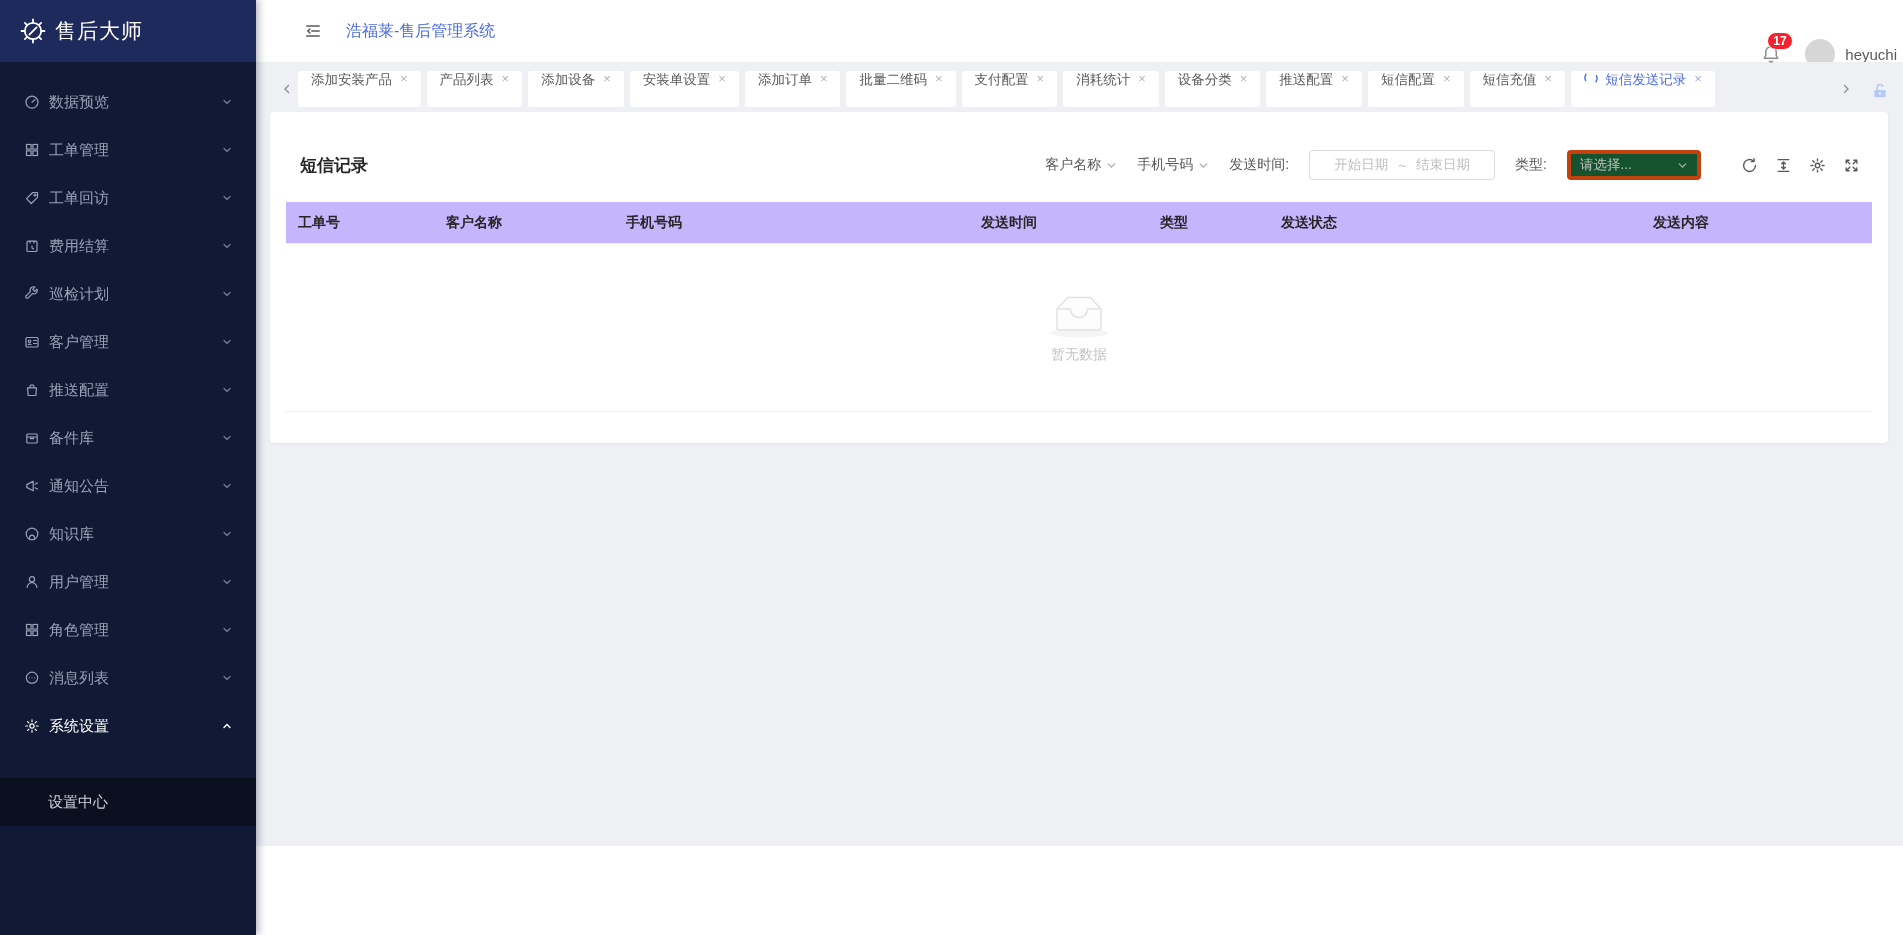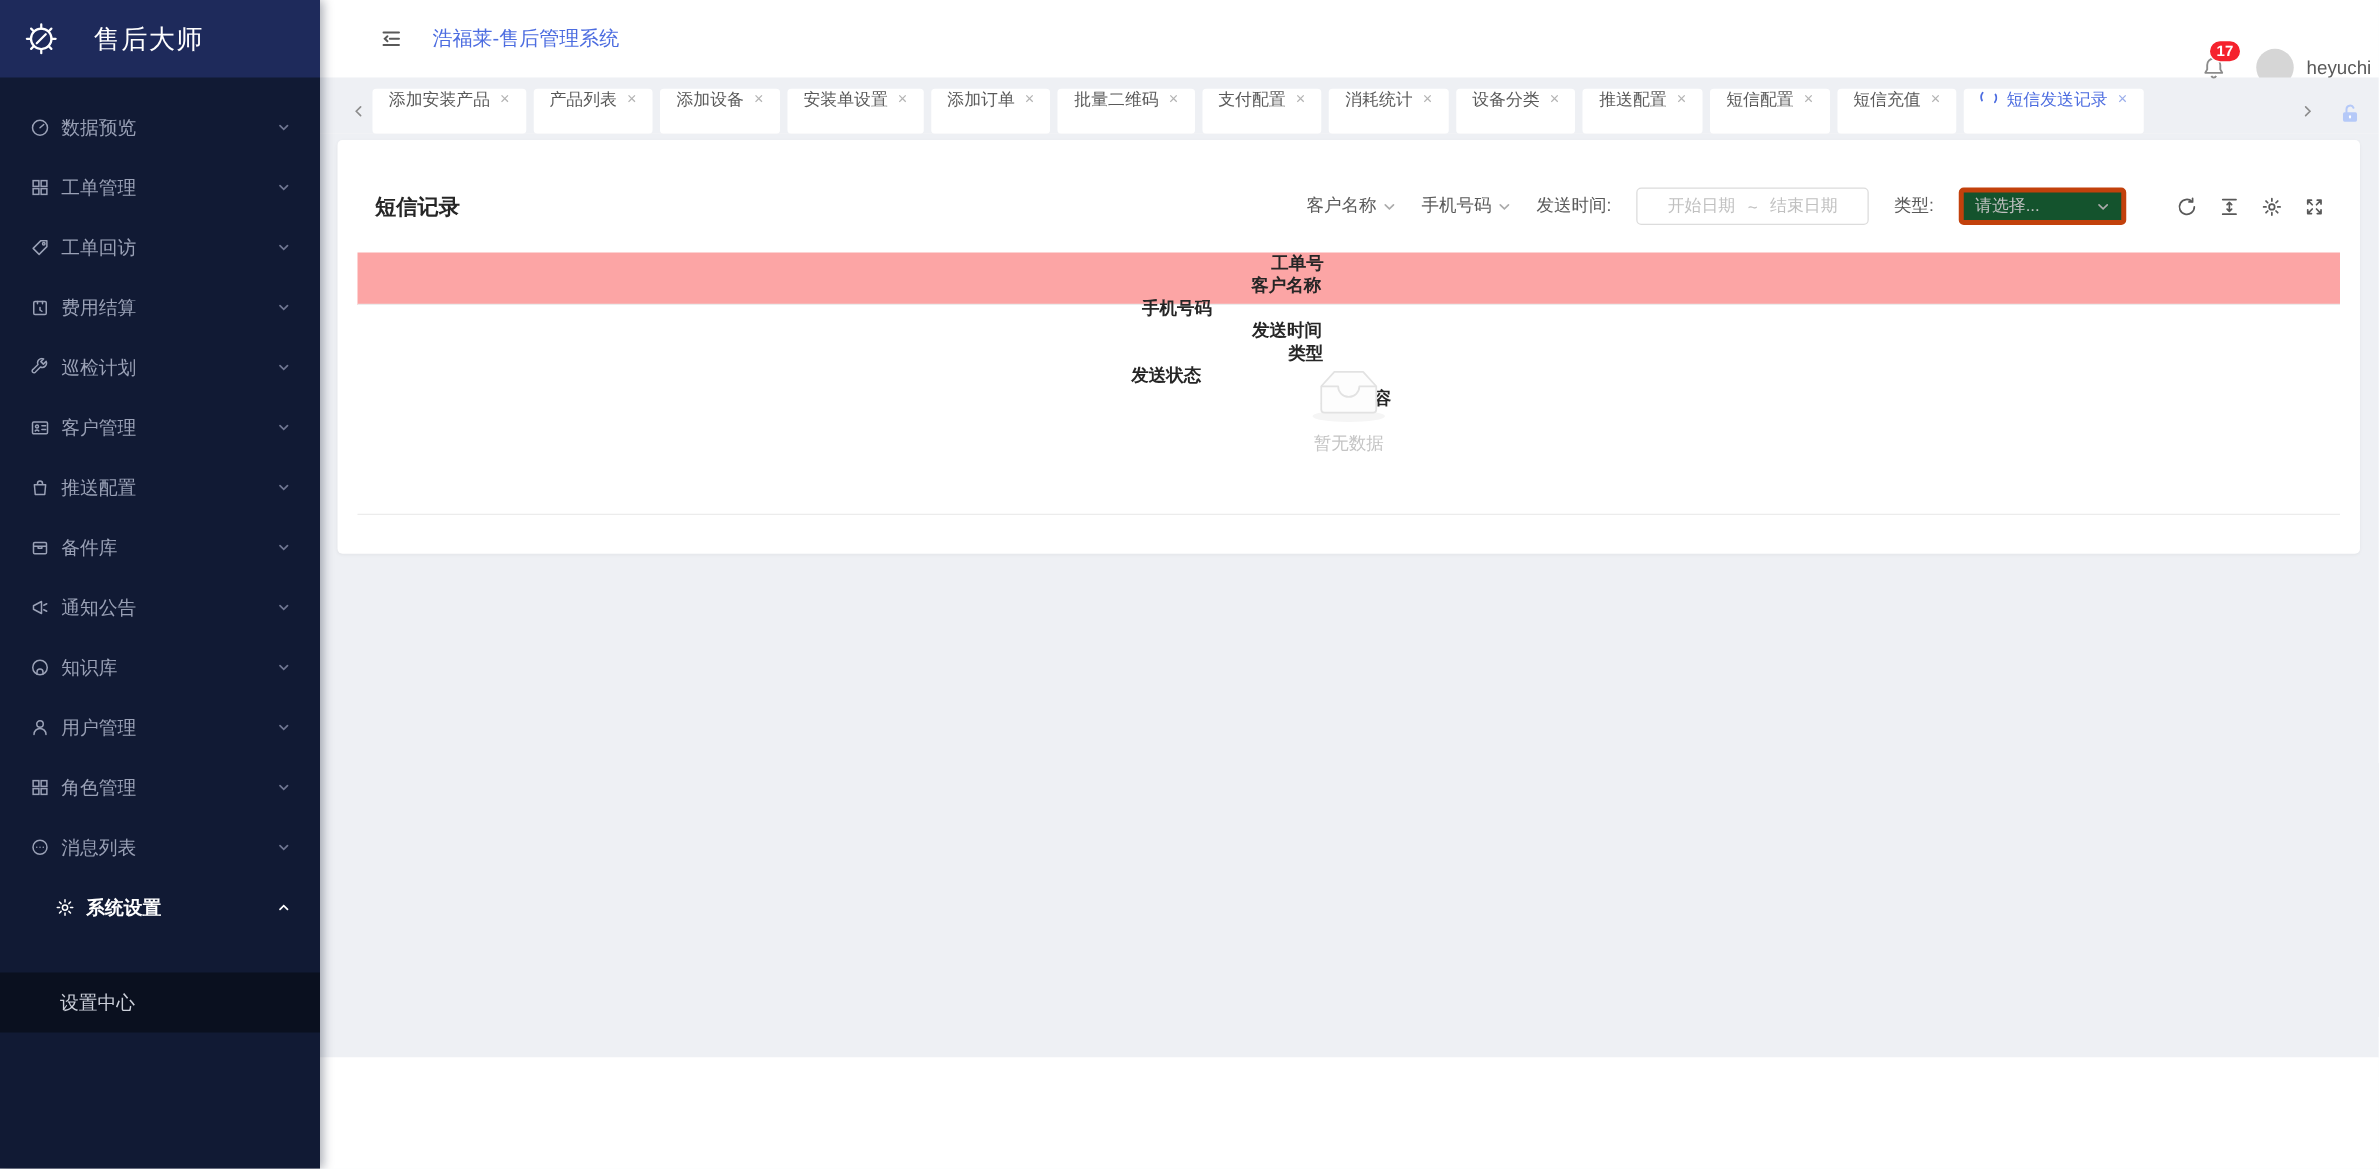--- a/index.html
+++ b/index.html
@@ -3,27 +3,27 @@
 <meta charset="utf-8">
 <style>
   *{margin:0;padding:0;box-sizing:border-box;}
   html,body{width:1903px;height:935px;overflow:hidden;}
   body{display:flex;background:#fff;font-family:"Liberation Sans","DejaVu Sans",sans-serif;}
   svg{display:block;}
 
   
   .sidebar{flex:0 0 256px;width:256px;background:#111a34;color:#9aa1b6;position:relative;z-index:5;
            box-shadow:2px 0 8px rgba(10,16,40,.35);display:flex;flex-direction:column;}
-  .logo{height:62px;flex:0 0 62px;background:#1e2a5b;display:flex;align-items:center;padding-left:19px;gap:28px;color:#fff;}
+  .logo{height:62px;flex:0 0 62px;background:#1e2a5b;display:flex;align-items:center;padding-left:19px;gap:8px;color:#fff;}
   .logo-text{font-size:21px;font-weight:500;letter-spacing:1px;}
   .menu{padding-top:16px;}
   .menu-item{height:48px;display:flex;align-items:center;padding:0 24px;font-size:15px;cursor:pointer;}
   .menu-item .mi-ic{margin-right:9px;color:#9aa1b6;}
   .menu-item .chev{margin-left:auto;color:#6e7590;}
-  .menu-item.active{color:#fff;font-weight:700;margin-left:20px;}
+  .menu-item.active{color:#fff;font-weight:400;}
   .menu-item.active .mi-ic,.menu-item.active .chev{color:#fff;}
   .submenu-item{height:48px;display:flex;align-items:center;padding-left:48px;background:#0a101f;color:#ccd0da;font-size:15px;cursor:pointer;margin-top:28px;}
 
   
   .right{flex:1;display:flex;flex-direction:column;min-width:0;}
 
   .topbar{height:62px;flex:0 0 62px;background:#fff;display:flex;align-items:center;padding:0 6px 0 48px;}
   .fold{color:#595959;cursor:pointer;}
   .sys-title{color:#4c6ce0;font-size:16px;margin-left:24px;cursor:pointer;}
   .top-right{margin-left:auto;display:flex;align-items:center;margin-top:46px;}
@@ -55,21 +55,21 @@
   .dd .chev,.select .chev{color:#ababab;}
   .flabel{color:#595959;}
   .range{width:186px;height:30px;border:1px solid #dcdcdc;border-radius:4px;display:flex;align-items:center;
          justify-content:center;gap:10px;color:#c0c0c0;font-size:13.5px;background:#fff;cursor:text;}
   .select{width:134px;height:30px;border:4px solid #c2410c;border-radius:4px;display:flex;align-items:center;
           padding:0 9px;color:#c0c0c0;font-size:13.5px;background:#14532d;cursor:pointer;}
   .select .chev{margin-left:auto;}
   .tools{display:flex;align-items:center;gap:17px;margin-left:20px;margin-right:12px;color:#595959;}
   .tools .tool{cursor:pointer;}
 
-  .thead{height:42px;background:#fca5a5;display:flex;align-items:center;border-bottom:1px solid #ececec;flex-direction:column;}
+  .thead{height:42px;background:#c4b5fd;display:flex;align-items:center;border-bottom:1px solid #ececec;}
   .th{padding-left:12px;font-size:14px;color:#262626;font-weight:600;flex:0 0 auto;}
   .tbody{height:168px;border-bottom:1px solid #ececec;display:flex;flex-direction:column;align-items:center;justify-content:center;}
   .empty-text{color:#c4c4c4;font-size:14px;margin-top:8px;}
 
   .footer-blank{flex:1;background:#fff;}
 </style>
 </head>
 <body>
 
 <aside class="sidebar">

